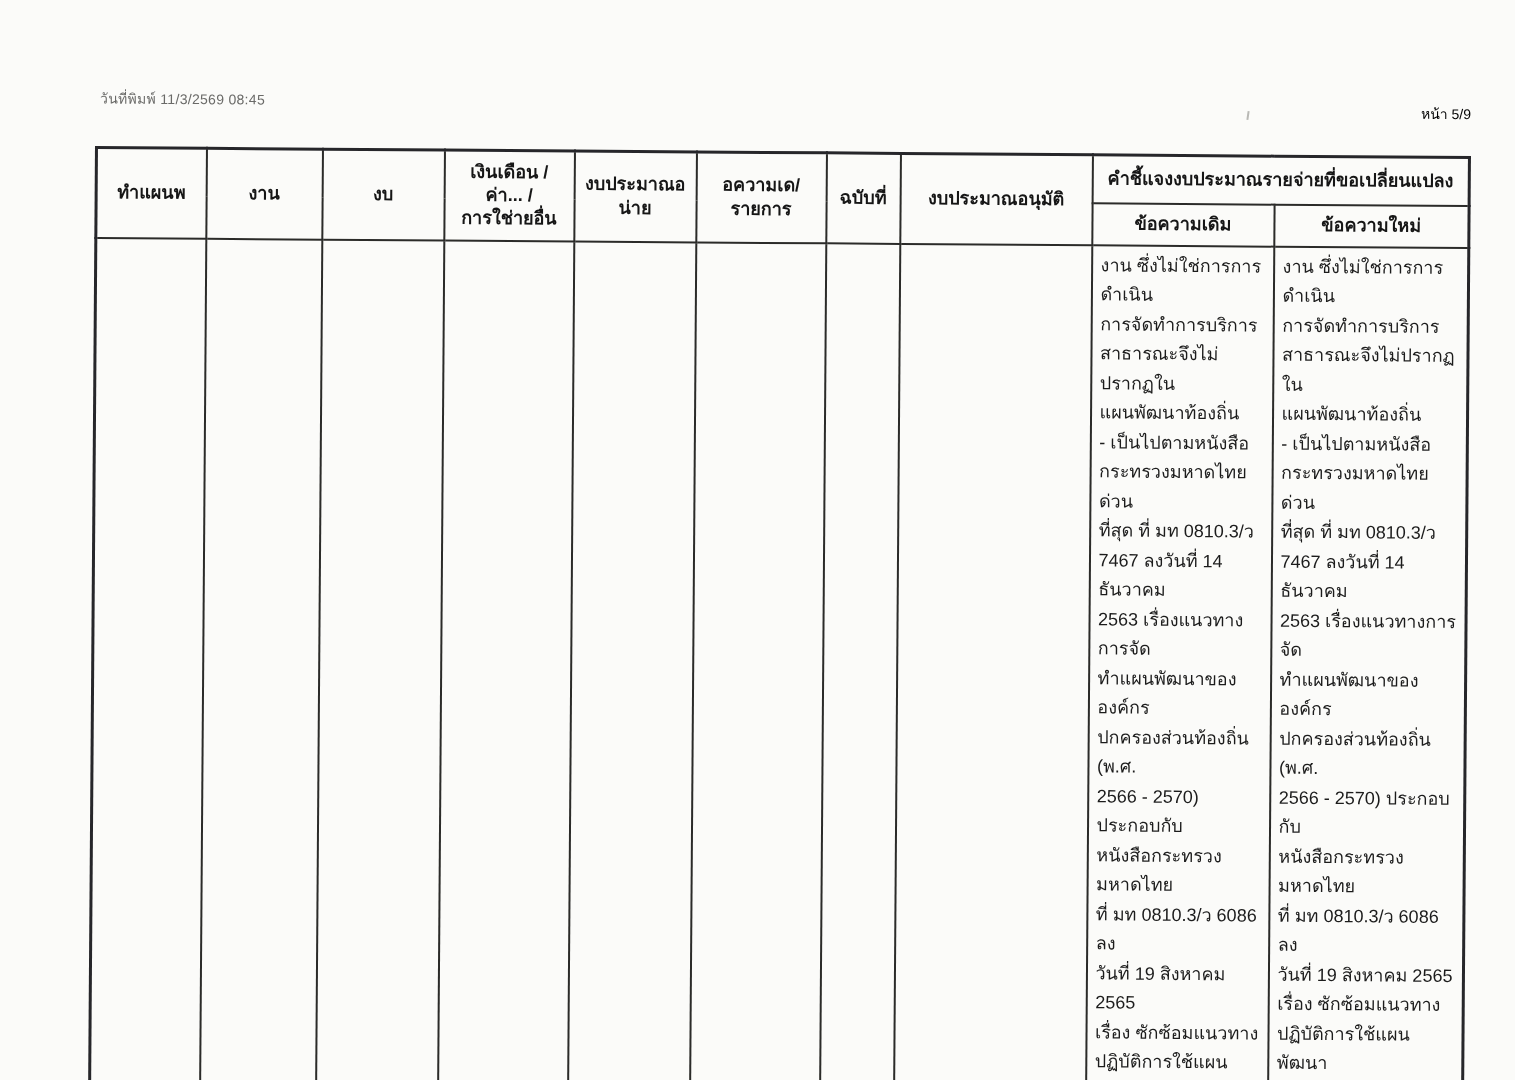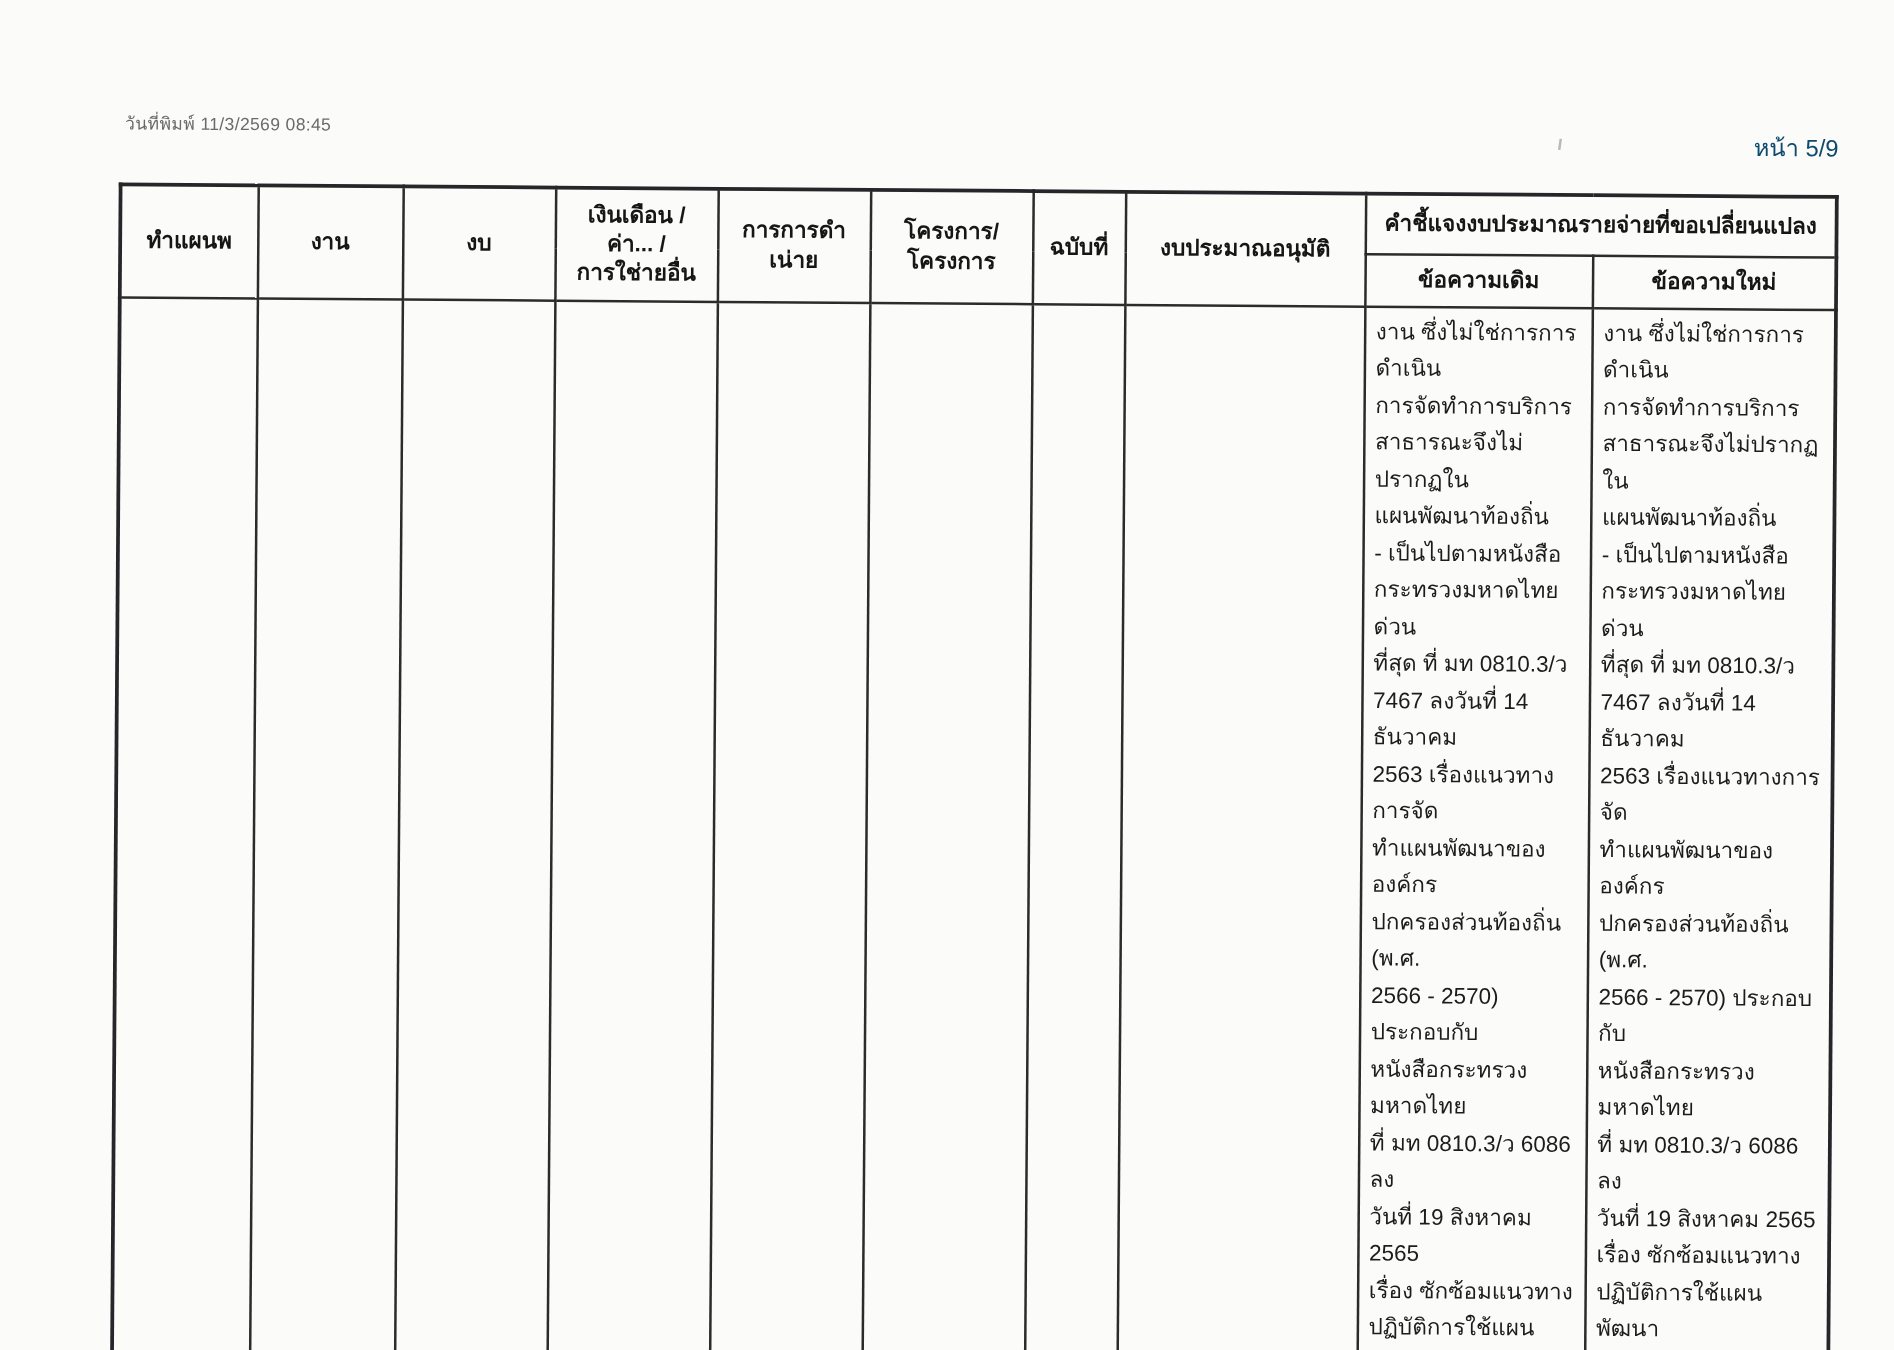--- a/index.html
+++ b/index.html
@@ -12,21 +12,21 @@
     position:relative;
   }
   .page{position:absolute;inset:0;border-radius:28px;}
   .meta-date{
     position:absolute;left:100px;top:88px;
     font-size:14px;color:#6a6a68;letter-spacing:.3px;
     transform:rotate(.3deg);
   }
   .page-num{
     position:absolute;right:44px;top:103px;
-    font-size:19px;color:#0c4a6e;
+    font-size:14px;color:#000000;
     transform:rotate(.3deg);
     margin-left:10px;
   }
   .scan-speck{
     position:absolute;left:1247px;top:111px;width:2px;height:9px;
     background:#b9b9b5;transform:rotate(8deg);
   }
   .scan-rotate{
     position:absolute;left:95px;top:146px;
     transform:rotate(.42deg);
@@ -89,22 +89,22 @@
           <col style="width:182px">
         <col style="width:195px">
       </colgroup>
       <thead>
         <tr class="hdr-top">
           <th rowspan="2">ทำแผนพ</th>
           <th rowspan="2">งาน</th>
           <th rowspan="2">งบ</th>
           <th rowspan="2">เงินเดือน /ค่า... /
 การใช่ายอื่น</th>
-          <th rowspan="2">การการดำเน่าย</th>
-          <th rowspan="2">โครงการ/โครงการ</th>
+          <th rowspan="2">งบประมาณอน่าย</th>
+          <th rowspan="2">อความเด/รายการ</th>
           <th rowspan="2">ฉบับที่</th>
           <th rowspan="2">งบประมาณอนุมัติ</th>
           <th colspan="2">คำชี้แจงงบประมาณรายจ่ายที่ขอเปลี่ยนแปลง</th>
         </tr>
         <tr class="hdr-sub">
           <th>ข้อความเดิม</th>
           <th>ข้อความใหม่</th>
         </tr>
       </thead>
       <tbody>

